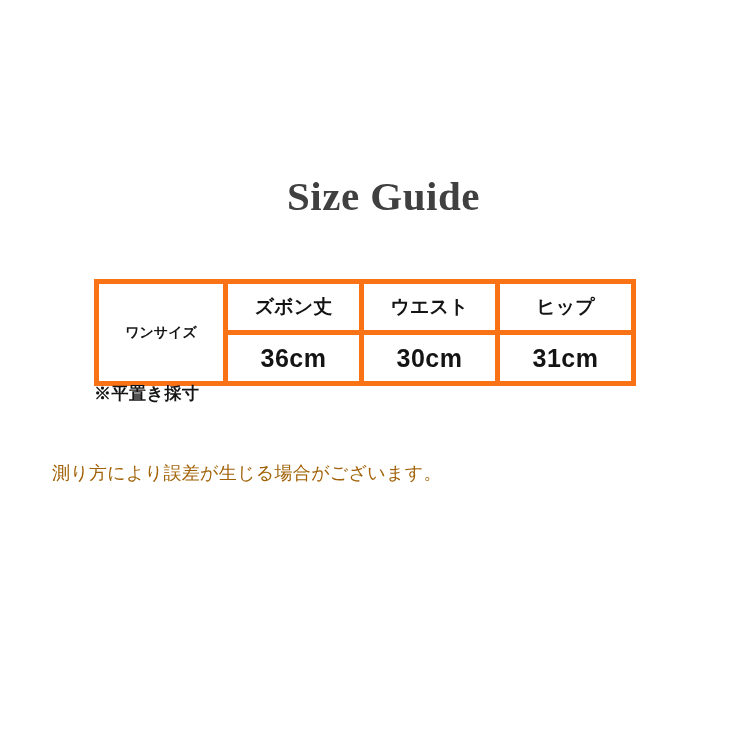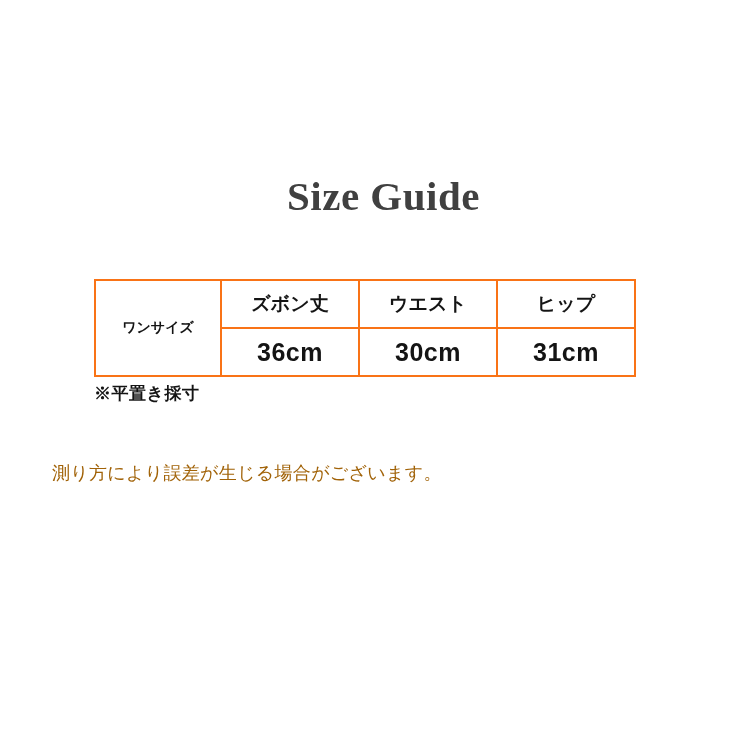--- a/index.html
+++ b/index.html
@@ -40,21 +40,21 @@
   
   .size-table {
     position: absolute;
     left: 94px;
     top: 279px;
     width: 542px;
     border-collapse: collapse;
     table-layout: fixed;
   }
   .size-table td {
-    border: 2px solid #f97316;
+    border: 5px solid #f97316;
     text-align: center;
     vertical-align: middle;
     font-family: "Liberation Sans", sans-serif;
     font-size: 19px;
     font-weight: 700;
     color: #141414;
     height: 46px;
     padding: 0;
   }
   .size-table td.label-cell {

